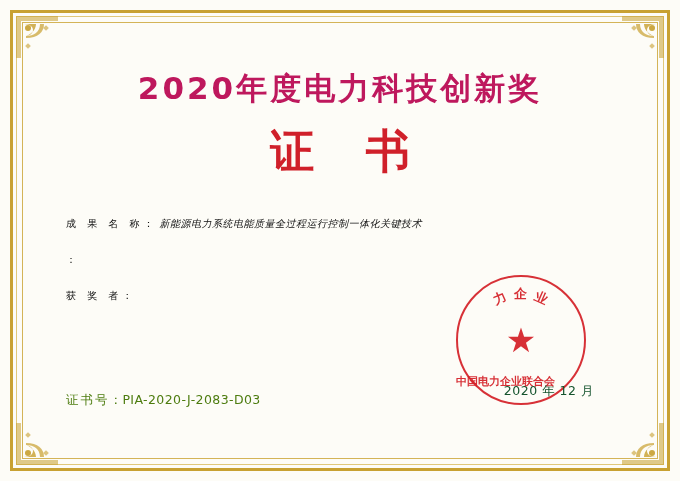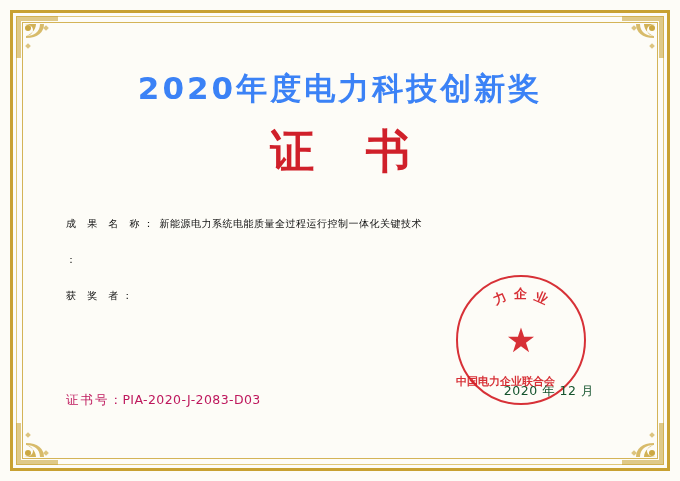--- a/index.html
+++ b/index.html
@@ -70,21 +70,21 @@
     right: 40px;
     top: 34px;
     bottom: 34px;
   }
 
   .title-main {
     text-align: center;
     font-family: "DejaVu Sans", "Liberation Sans", sans-serif;
     font-size: 31px;
     font-weight: bold;
-    color: #3b82f6;
+    color: #be185d;
     letter-spacing: 3px;
     margin-top: 34px;
     white-space: nowrap;
   }
 
   .title-sub {
     text-align: center;
     margin-top: 12px;
     font-family: "DejaVu Serif", "Liberation Serif", serif;
     font-size: 44px;
@@ -115,29 +115,30 @@
   .field-colon {
     flex: 0 0 auto;
     padding: 0 2px 0 0;
   }
   .field-value {
     flex: 1 1 auto;
     padding-left: 4px;
     letter-spacing: 0.5px;
     white-space: nowrap;
     overflow: hidden;
+    font-style: italic;
   }
 
   .cert-number {
     position: absolute;
     left: 26px;
     bottom: 38px;
     font-family: "DejaVu Sans", "Liberation Sans", sans-serif;
     font-size: 12.5px;
-    color: #be185d;
+    color: #4d7c0f;
     letter-spacing: 0.4px;
     white-space: nowrap;
   }
   .cert-number .cn-label { letter-spacing: 2px; }
 
   
   .seal {
     position: absolute;
     right: 54px;
     bottom: 42px;

